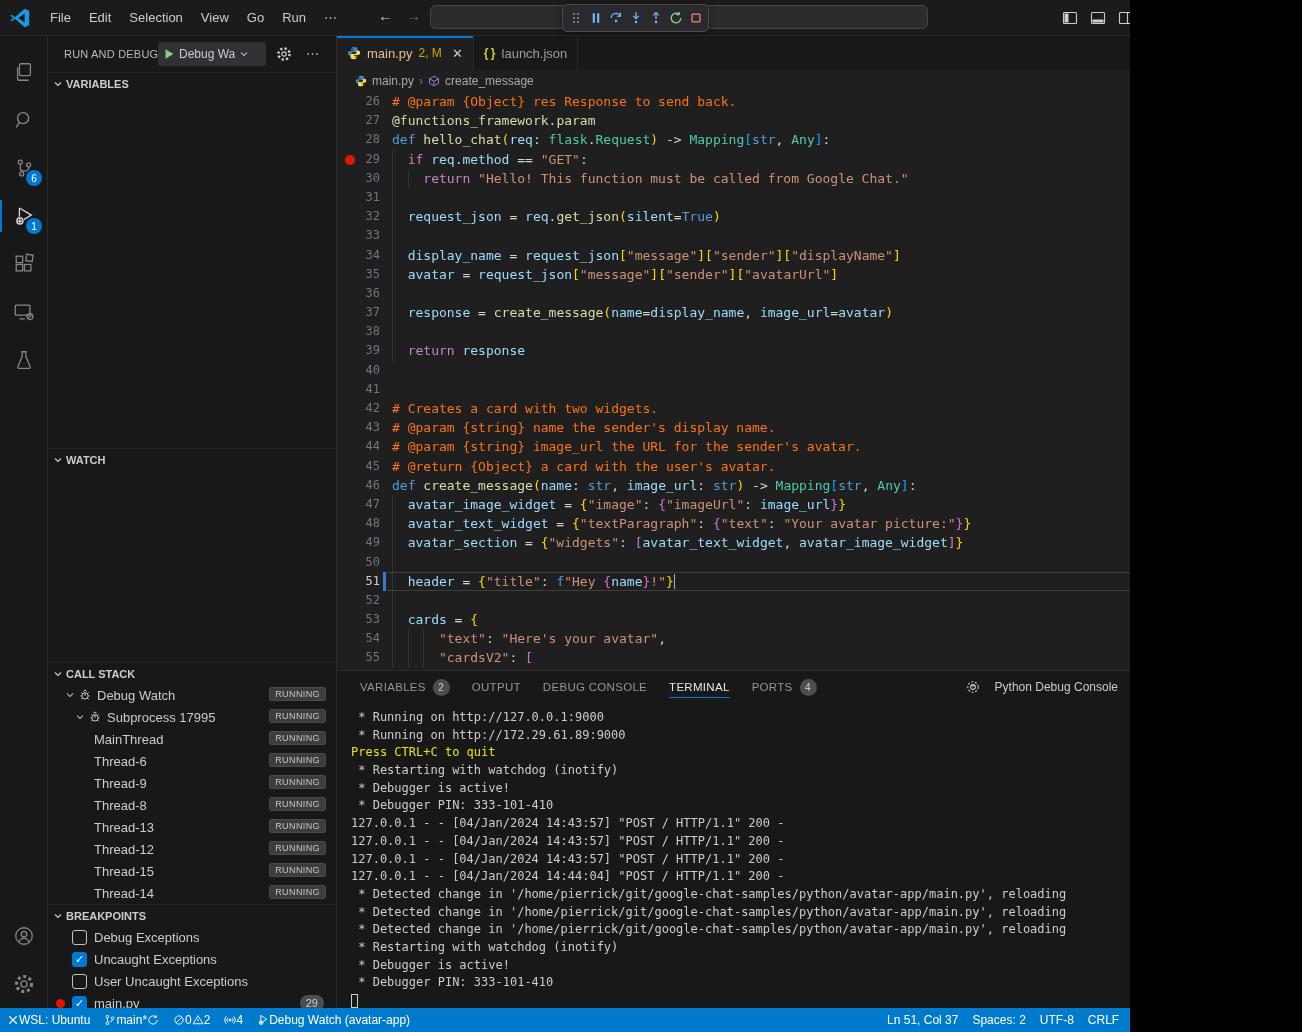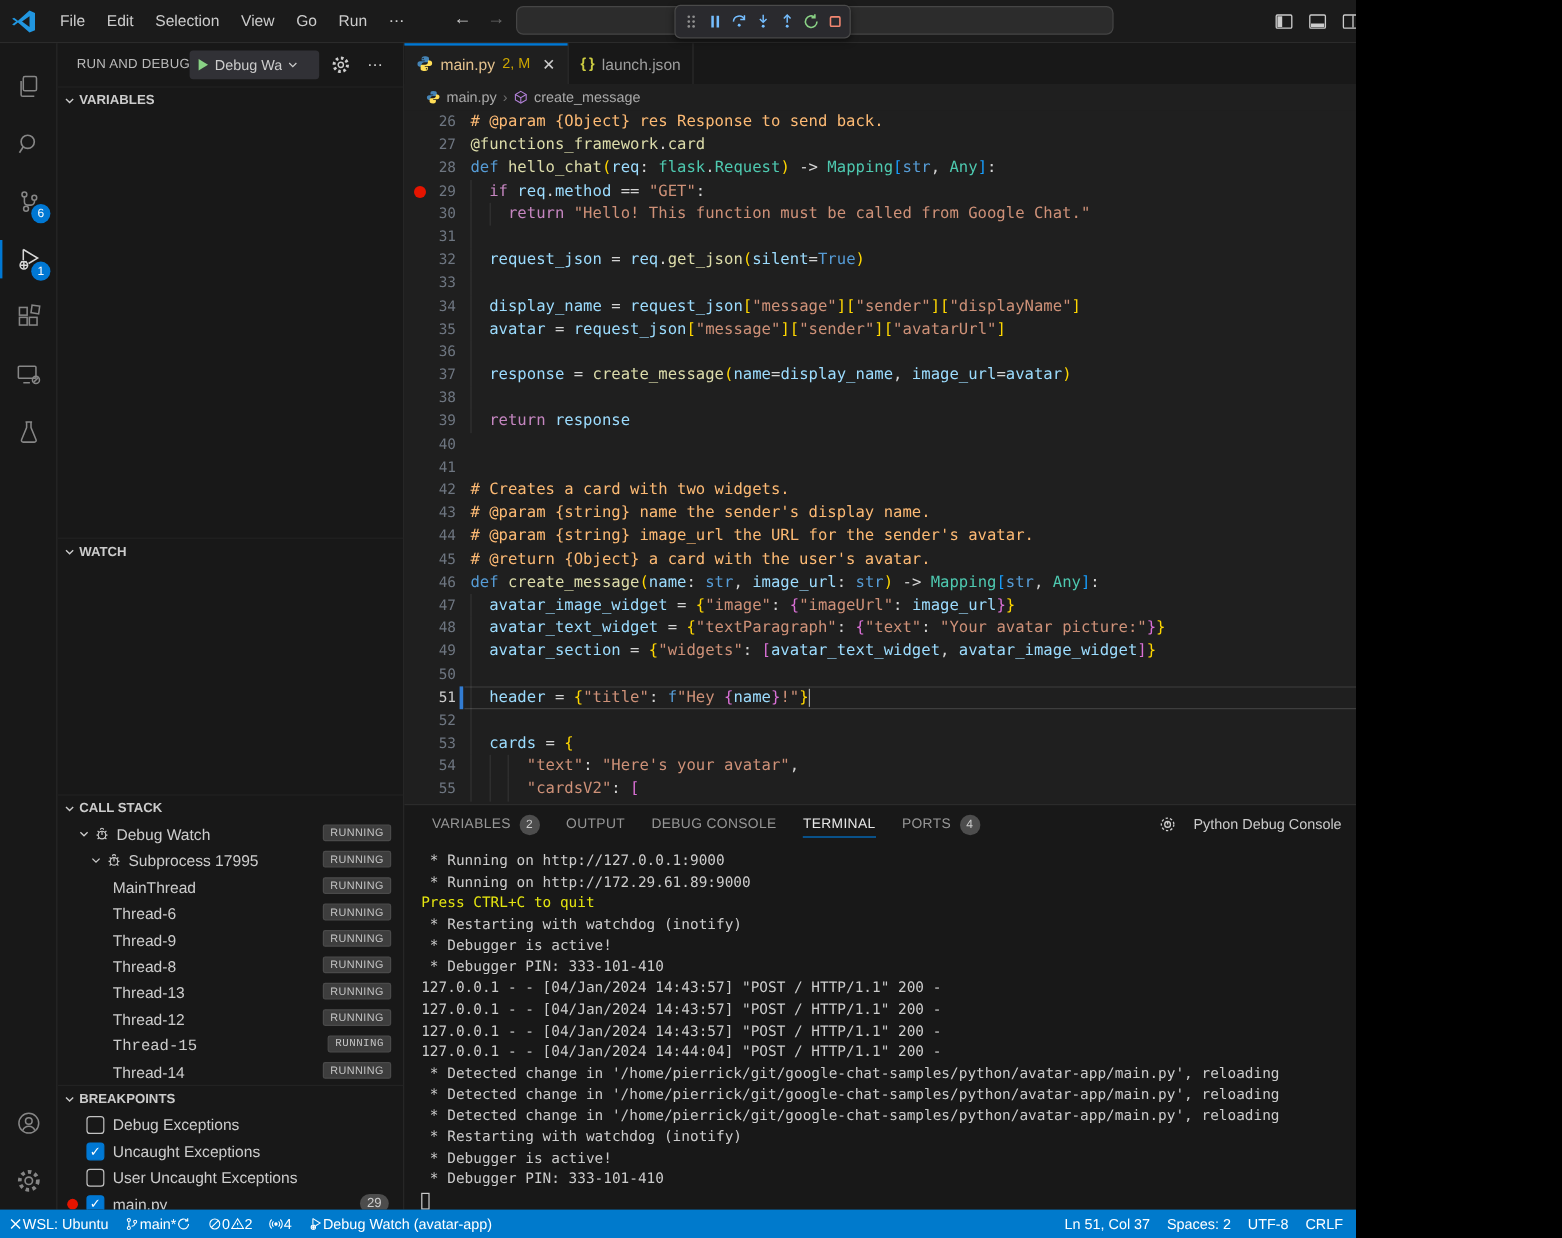--- a/index.html
+++ b/index.html
@@ -84,21 +84,21 @@
   .cl { position:relative; height:19.2px; line-height:19.2px; white-space:pre; }
   .cl .ln { position:absolute; left:0; top:0; width:43px; text-align:right; color:#6e7681; font-size:12px; }
   .cl.cur .ln { color:#cccccc; }
   .cl .ltext { position:absolute; left:55px; top:0; }
   .cl .bpdot { position:absolute; left:8px; top:5px; width:10px; height:10px; border-radius:50%; background:#e51400; }
   .cl .guide { position:absolute; top:0; width:1px; height:100%; background:rgba(255,255,255,.09); }
   .cl .modmark { position:absolute; left:46px; top:0; width:3px; height:100%; background:#3794ff; opacity:.8; }
   .cl.cur::after { content:""; position:absolute; left:50px; right:0; top:0; bottom:0;
                    border-top:1px solid rgba(255,255,255,.14); border-bottom:1px solid rgba(255,255,255,.14); }
   .caret { position:absolute; top:2px; width:1.5px; height:15px; background:#aeafad; }
-  .cmt{color:#fdba74} .kw{color:#569cd6} .ctl{color:#c586c0} .fn{color:#dcdcaa} .cls{color:#4ec9b0}
+  .cmt{color:#f97316} .kw{color:#569cd6} .ctl{color:#c586c0} .fn{color:#dcdcaa} .cls{color:#4ec9b0}
   .var{color:#9cdcfe} .str{color:#ce9178} .pun{color:#d4d4d4} .b1{color:#ffd700} .b2{color:#da70d6} .b3{color:#179fff}
 
   .minimap { position:absolute; left:847px; top:54px; width:93px; height:150px; }
   .mbar { height:1.6px; margin-bottom:1px; border-radius:1px; }
   .mm-view { position:absolute; left:0; top:65px; width:100%; height:78px; background:rgba(255,255,255,.05); }
   .mm-gold { position:absolute; left:0; top:37px; width:100%; height:3px; background:#b89500; }
   .scrollbar { position:absolute; left:951px; top:0; width:14px; height:634px; }
   .sb-thumb { position:absolute; left:1px; top:182px; width:12px; height:212px; background:rgba(121,121,121,.35); }
   .ruler-tick { position:absolute; width:7px; height:5px; }
 
@@ -399,21 +399,21 @@
           <span class="run-pill">RUNNING</span>
         </div>
         <div class="cs-row" style="padding-left: 46px;">
           <span>Thread-13</span>
           <span class="run-pill">RUNNING</span>
         </div>
         <div class="cs-row" style="padding-left: 46px;">
           <span>Thread-12</span>
           <span class="run-pill">RUNNING</span>
         </div>
-        <div class="cs-row" style="padding-left: 46px; font-family: Liberation Mono, monospace;">
+        <div class="cs-row" style="padding-left: 46px;">
           <span>Thread-15</span>
           <span class="run-pill">RUNNING</span>
         </div>
         <div class="cs-row" style="padding-left: 46px;">
           <span>Thread-14</span>
           <span class="run-pill">RUNNING</span>
         </div>
       </div>
 
     <div class="sect-head" style="top:868px">
@@ -497,21 +497,21 @@
       <span class="crumb-sep">›</span>
       <svg class="ic12" viewBox="0 0 16 16" fill="none" stroke="#b180d7" stroke-width="1.2">
           <path d="M8 1.5 14 5v6l-6 3.5L2 11V5z"></path>
           <path d="M2 5l6 3.5L14 5M8 8.5V14"></path>
         </svg>
       <span>create_message</span>
     </div>
 
     <div id="code-lines" class="code-lines">
         <div class="cl"><span class="ln">26</span><span class="ltext"><span class="cmt"># @param {Object} res Response to send back.</span></span></div>
-        <div class="cl"><span class="ln">27</span><span class="ltext"><span class="fn">@functions_framework</span><span class="pun">.</span><span class="fn">card</span></span></div>
+        <div class="cl"><span class="ln">27</span><span class="ltext"><span class="fn">@functions_framework</span><span class="pun">.</span><span class="fn">param</span></span></div>
         <div class="cl"><span class="ln">28</span><span class="ltext"><span class="kw">def </span><span class="fn">hello_chat</span><span class="b1">(</span><span class="var">req</span><span class="pun">: </span><span class="cls">flask</span><span class="pun">.</span><span class="cls">Request</span><span class="b1">)</span><span class="pun"> -&gt; </span><span class="cls">Mapping</span><span class="b3">[</span><span class="kw">str</span><span class="pun">, </span><span class="cls">Any</span><span class="b3">]</span><span class="pun">:</span></span></div>
         <div class="cl"><span class="guide" style="left: 55px;"></span><span class="bpdot"></span><span class="ln">29</span><span class="ltext"><span class="pun">  </span><span class="ctl">if</span><span class="pun"> </span><span class="var">req</span><span class="pun">.</span><span class="var">method</span><span class="pun"> == </span><span class="str">"GET"</span><span class="pun">:</span></span></div>
         <div class="cl"><span class="guide" style="left: 55px;"></span><span class="guide" style="left: 70.66px;"></span><span class="ln">30</span><span class="ltext"><span class="pun">    </span><span class="ctl">return</span><span class="pun"> </span><span class="str">"Hello! This function must be called from Google Chat."</span></span></div>
         <div class="cl"><span class="guide" style="left: 55px;"></span><span class="ln">31</span><span class="ltext"></span></div>
         <div class="cl"><span class="guide" style="left: 55px;"></span><span class="ln">32</span><span class="ltext"><span class="pun">  </span><span class="var">request_json</span><span class="pun"> = </span><span class="var">req</span><span class="pun">.</span><span class="fn">get_json</span><span class="b1">(</span><span class="var">silent</span><span class="pun">=</span><span class="kw">True</span><span class="b1">)</span></span></div>
         <div class="cl"><span class="guide" style="left: 55px;"></span><span class="ln">33</span><span class="ltext"></span></div>
         <div class="cl"><span class="guide" style="left: 55px;"></span><span class="ln">34</span><span class="ltext"><span class="pun">  </span><span class="var">display_name</span><span class="pun"> = </span><span class="var">request_json</span><span class="b1">[</span><span class="str">"message"</span><span class="b1">][</span><span class="str">"sender"</span><span class="b1">][</span><span class="str">"displayName"</span><span class="b1">]</span></span></div>
         <div class="cl"><span class="guide" style="left: 55px;"></span><span class="ln">35</span><span class="ltext"><span class="pun">  </span><span class="var">avatar</span><span class="pun"> = </span><span class="var">request_json</span><span class="b1">[</span><span class="str">"message"</span><span class="b1">][</span><span class="str">"sender"</span><span class="b1">][</span><span class="str">"avatarUrl"</span><span class="b1">]</span></span></div>
         <div class="cl"><span class="guide" style="left: 55px;"></span><span class="ln">36</span><span class="ltext"></span></div>
         <div class="cl"><span class="guide" style="left: 55px;"></span><span class="ln">37</span><span class="ltext"><span class="pun">  </span><span class="var">response</span><span class="pun"> = </span><span class="fn">create_message</span><span class="b1">(</span><span class="var">name</span><span class="pun">=</span><span class="var">display_name</span><span class="pun">, </span><span class="var">image_url</span><span class="pun">=</span><span class="var">avatar</span><span class="b1">)</span></span></div>

